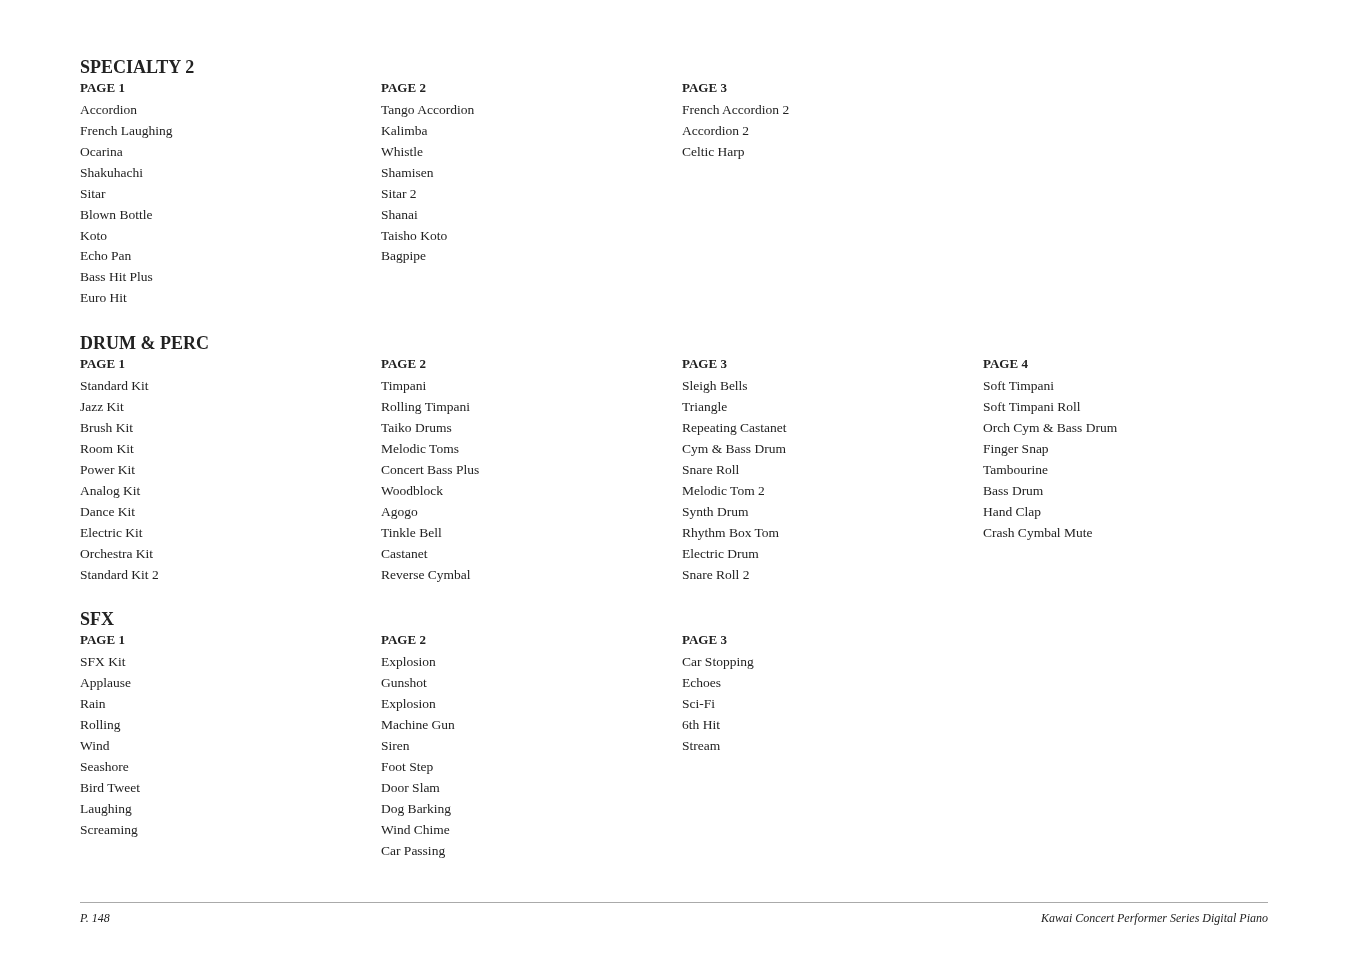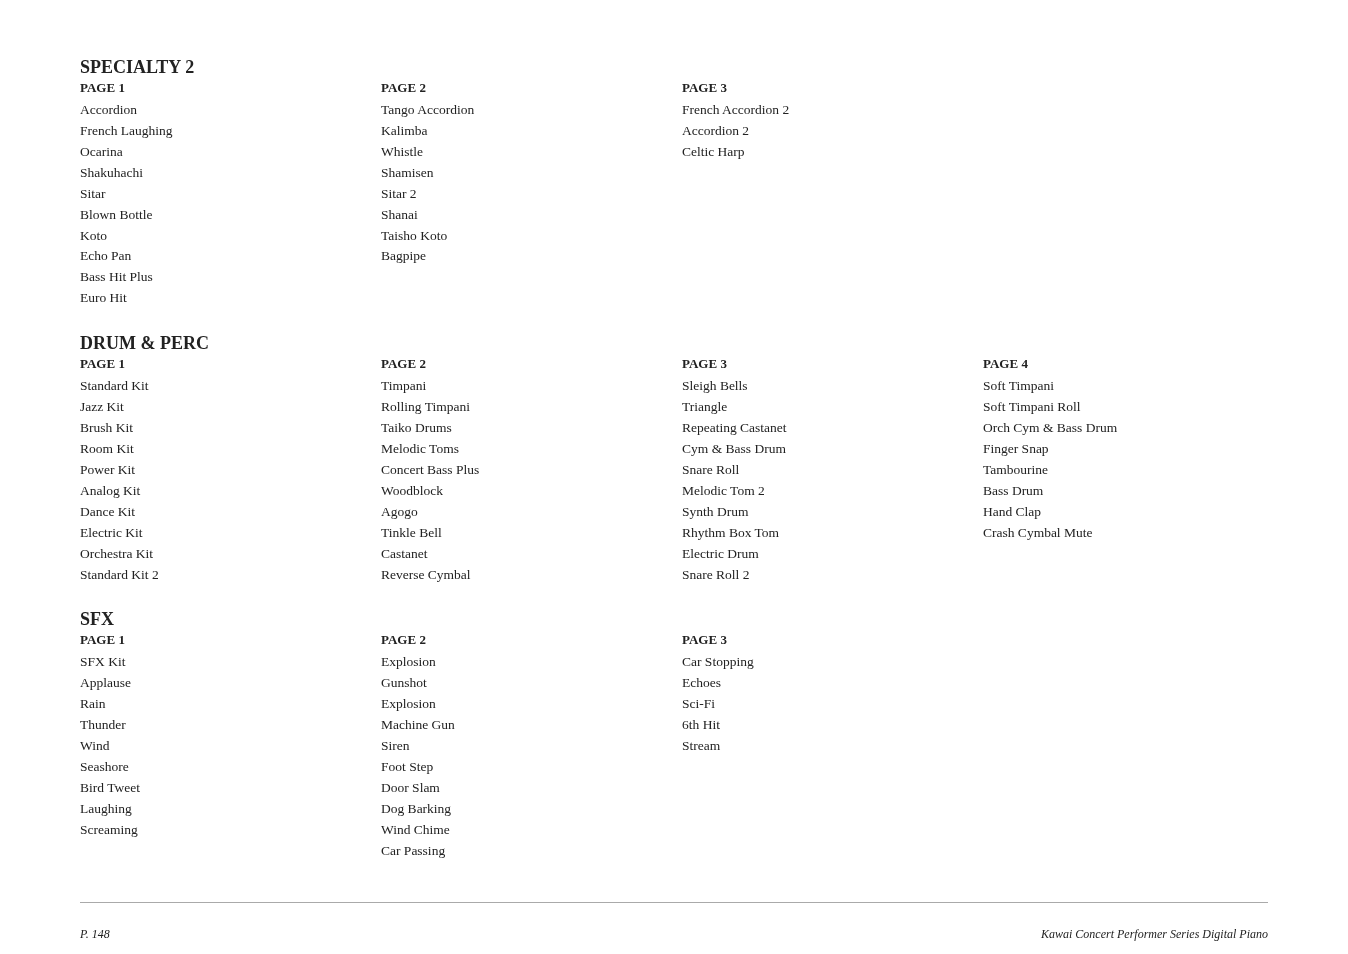--- a/index.html
+++ b/index.html
@@ -44,21 +44,21 @@
       margin: 0;
       font-family: Liberation Serif, serif;
     }
     .col ul li {
       font-size: 13.5px;
       line-height: 1.55;
     }
     .footer {
       border-top: 1px solid #aaa;
       margin-top: 40px;
-      padding-top: 24px;
+      padding-top: 8px;
       display: flex;
       justify-content: space-between;
       align-items: flex-end;
     }
     .footer-left {
       font-size: 12px;
       font-style: italic;
     }
     .footer-right {
       font-size: 12px;
@@ -182,21 +182,21 @@
       </div>
       <div class="section-block">
         <div class="section-title">SFX</div>
         <div class="columns-wrapper">
           <div class="col">
             <div class="page-label">PAGE 1</div>
             <ul>
               <li>SFX Kit</li>
               <li>Applause</li>
               <li>Rain</li>
-              <li>Thunder</li>
+              <li>Rolling</li>
               <li>Wind</li>
               <li>Seashore</li>
               <li>Bird Tweet</li>
               <li>Laughing</li>
               <li>Screaming</li>
             </ul>
           </div>
           <div class="col">
             <div class="page-label">PAGE 2</div>
             <ul>

